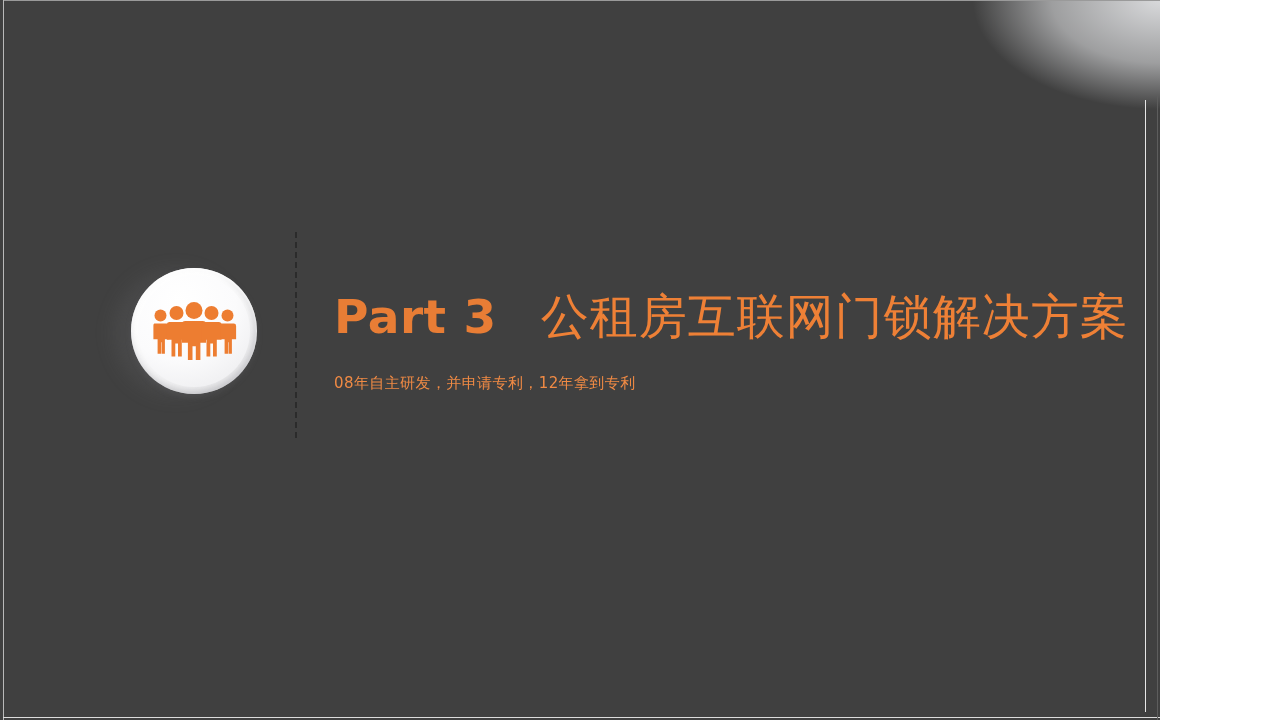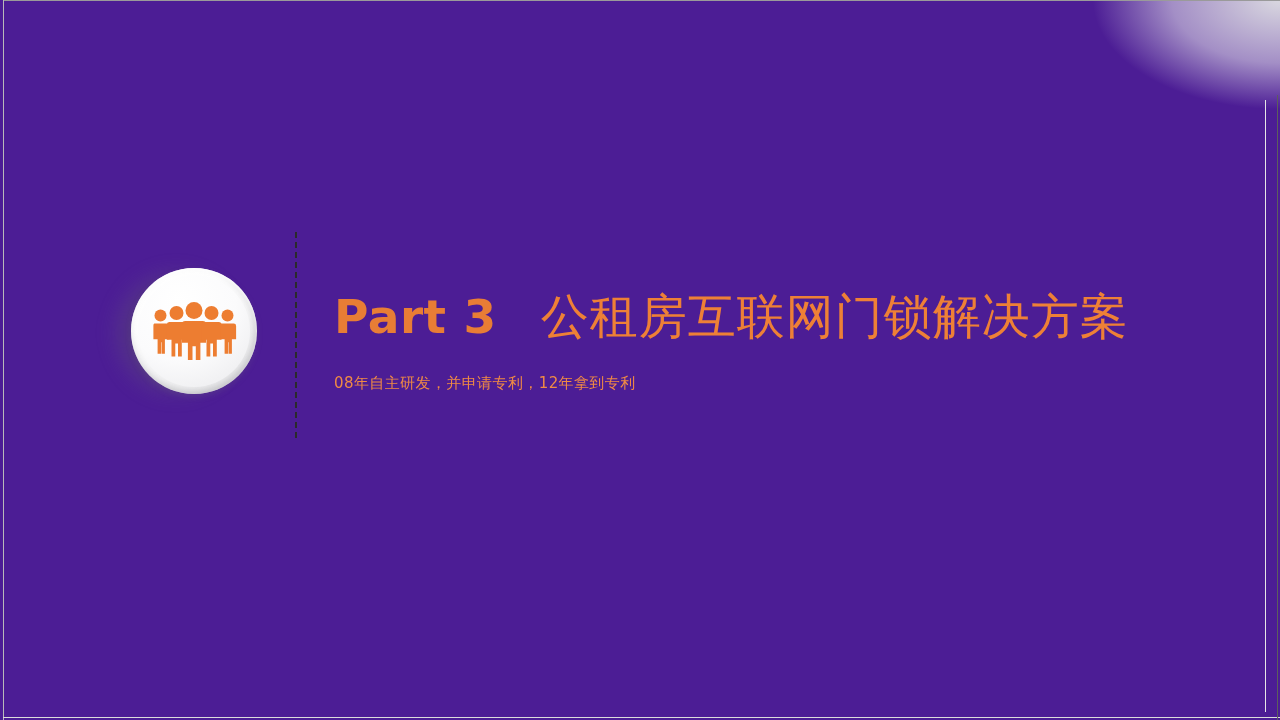--- a/index.html
+++ b/index.html
@@ -10,23 +10,23 @@
   body {
     width: 1280px;
     height: 720px;
     overflow: hidden;
     font-family: "Liberation Sans", "DejaVu Sans", sans-serif;
   }
 
   
   .slide {
     position: relative;
-    width: 1280px;
+    width: 1160px;
     height: 720px;
-    background: #4c1d95;
+    background: #404040;
     box-sizing: border-box;
     overflow: hidden;
   }
 
   
   .edge-left {
     position: absolute;
     left: 3px;
     top: 0;
     width: 1px;

